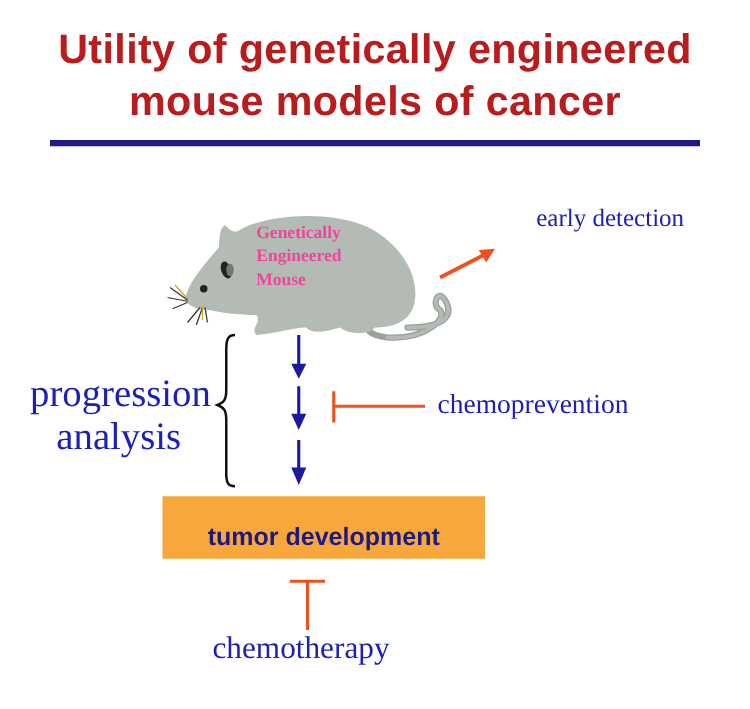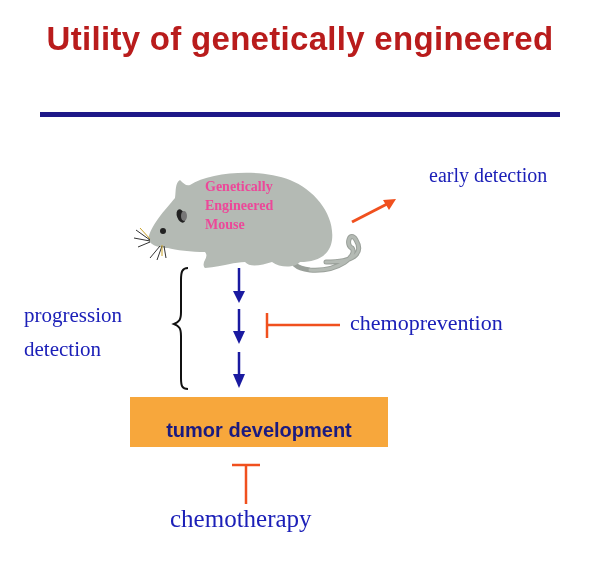--- a/index.html
+++ b/index.html
@@ -11,34 +11,35 @@
   }
   .title-rule { position: absolute; left: 40px; top: 112px; width: 520px; height: 5px; background: #1e1888; }
   .serif { font-family: "Liberation Serif", serif; color: #1c20b8; position: absolute; }
   .mouse-label {
     position: absolute; left: 205px; top: 177px;
     font-family: "Liberation Serif", serif; font-weight: bold; font-size: 14px;
     line-height: 19px; color: #ec4899;
   }
   .early { left: 405px; top: 164px; font-size: 20px; margin-left: 24px; }
   .chemoprev { left: 350px; top: 310px; font-size: 22px; }
-  .progression { left: 24px; top: 298px; font-size: 21px; line-height: 34px; text-align: left; width: 142px; }
+  .progression { left: 24px; top: 298px; font-size: 31px; line-height: 34px; text-align: center; width: 142px; }
   .chemo { left: 170px; top: 505px; font-size: 25px; }
   .tumor-box {
     position: absolute; left: 130px; top: 397px; width: 258px; height: 50px; background: #f7a73c;
     display: flex; align-items: center; justify-content: center;
   }
   .tumor-text { font-family: "Liberation Sans", sans-serif; font-weight: bold; font-size: 20px; color: #1a1a80; margin-top: 16px; }
   svg.overlay { position: absolute; left: 0; top: 0; }
 </style>
 </head>
 <body>
 
 <div class="title">
   <div>Utility of genetically engineered</div>
+  <div>mouse models of cancer</div>
 </div>
 <div class="title-rule"></div>
 
 <svg class="overlay" width="600" height="567" viewBox="0 0 600 567">
 
   <g>
     <path d="M326 262 C 360 262, 362 250, 356 240 C 350 230, 345 245, 352 248 C 358 255, 340 272, 310 270 C 295 268, 290 262, 296 258" fill="none" stroke="#9aa09a" stroke-width="5" stroke-linecap="round"></path>
     <path d="M326 262 C 360 262, 362 250, 356 240 C 350 230, 345 245, 352 248 C 358 255, 340 272, 310 270" fill="none" stroke="#b4bab4" stroke-width="3" stroke-linecap="round"></path>
     <path d="M148 240 C 150 226, 165 210, 175 198 C 176 190, 175 183, 180 180
              C 184 184, 186 186, 190 185 C 210 172, 260 168, 290 180
@@ -99,21 +100,21 @@
 <div class="mouse-label">
   <div>Genetically</div>
   <div>Engineered</div>
   <div>Mouse</div>
 </div>
 
 <div class="serif early">early detection</div>
 
 <div class="serif progression">
   <div>progression</div>
-  <div>detection</div>
+  <div>analysis</div>
 </div>
 
 <div class="serif chemoprev">chemoprevention</div>
 
 <div class="tumor-box">
   <span class="tumor-text">tumor development</span>
 </div>
 
 <div class="serif chemo">chemotherapy</div>
 

